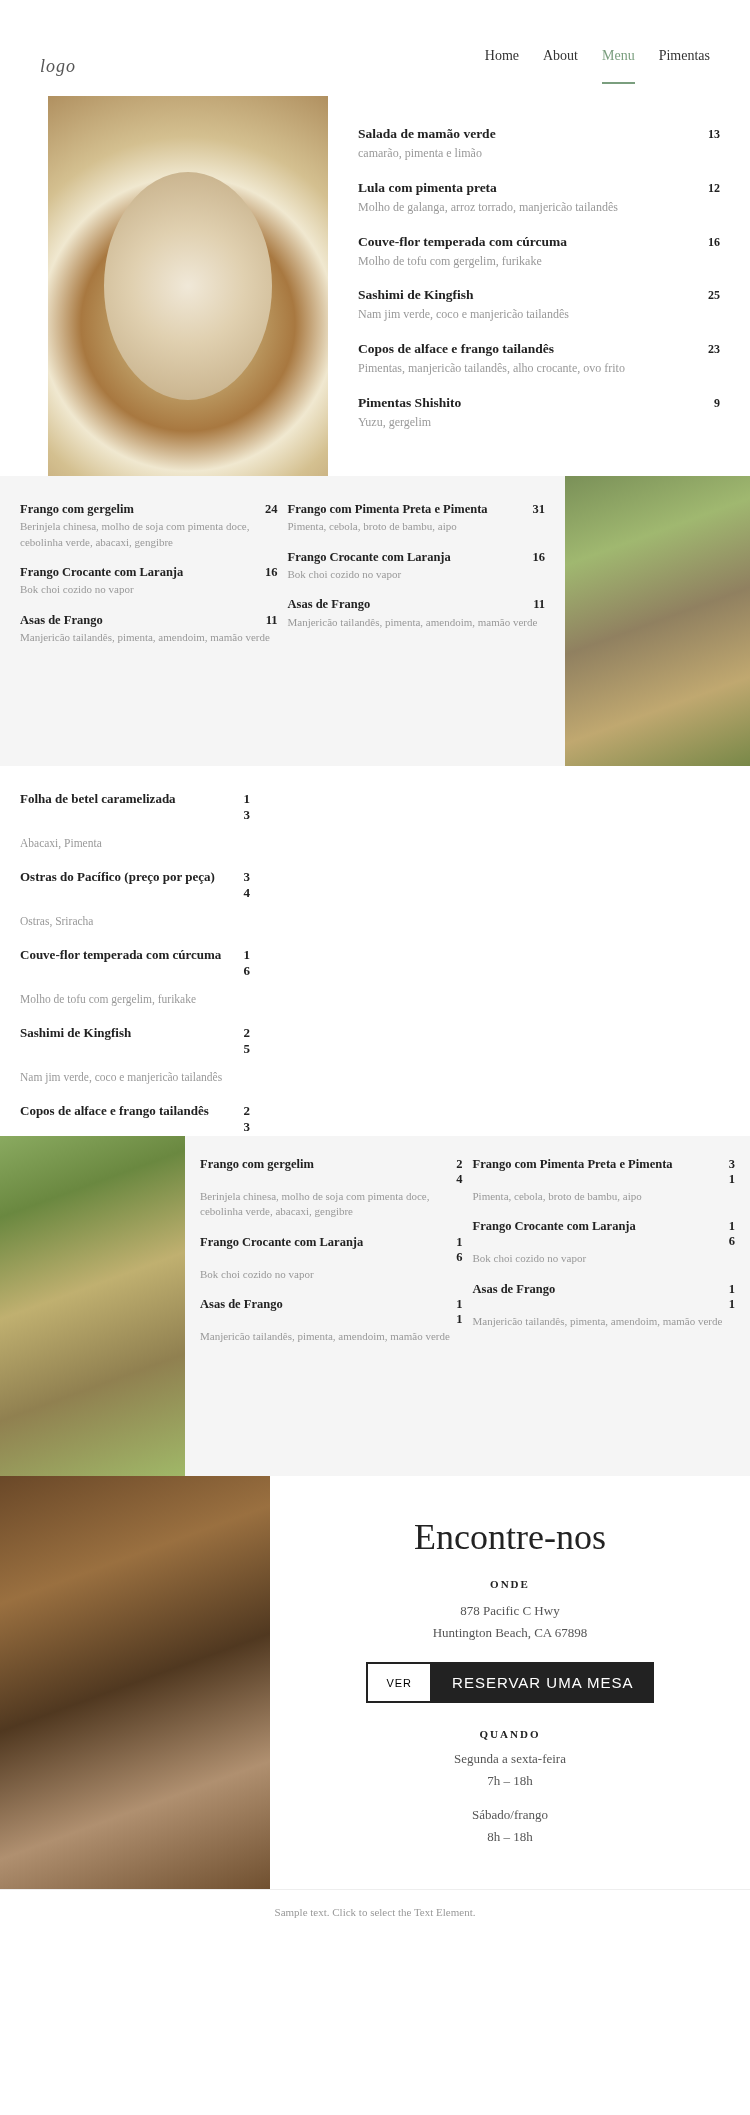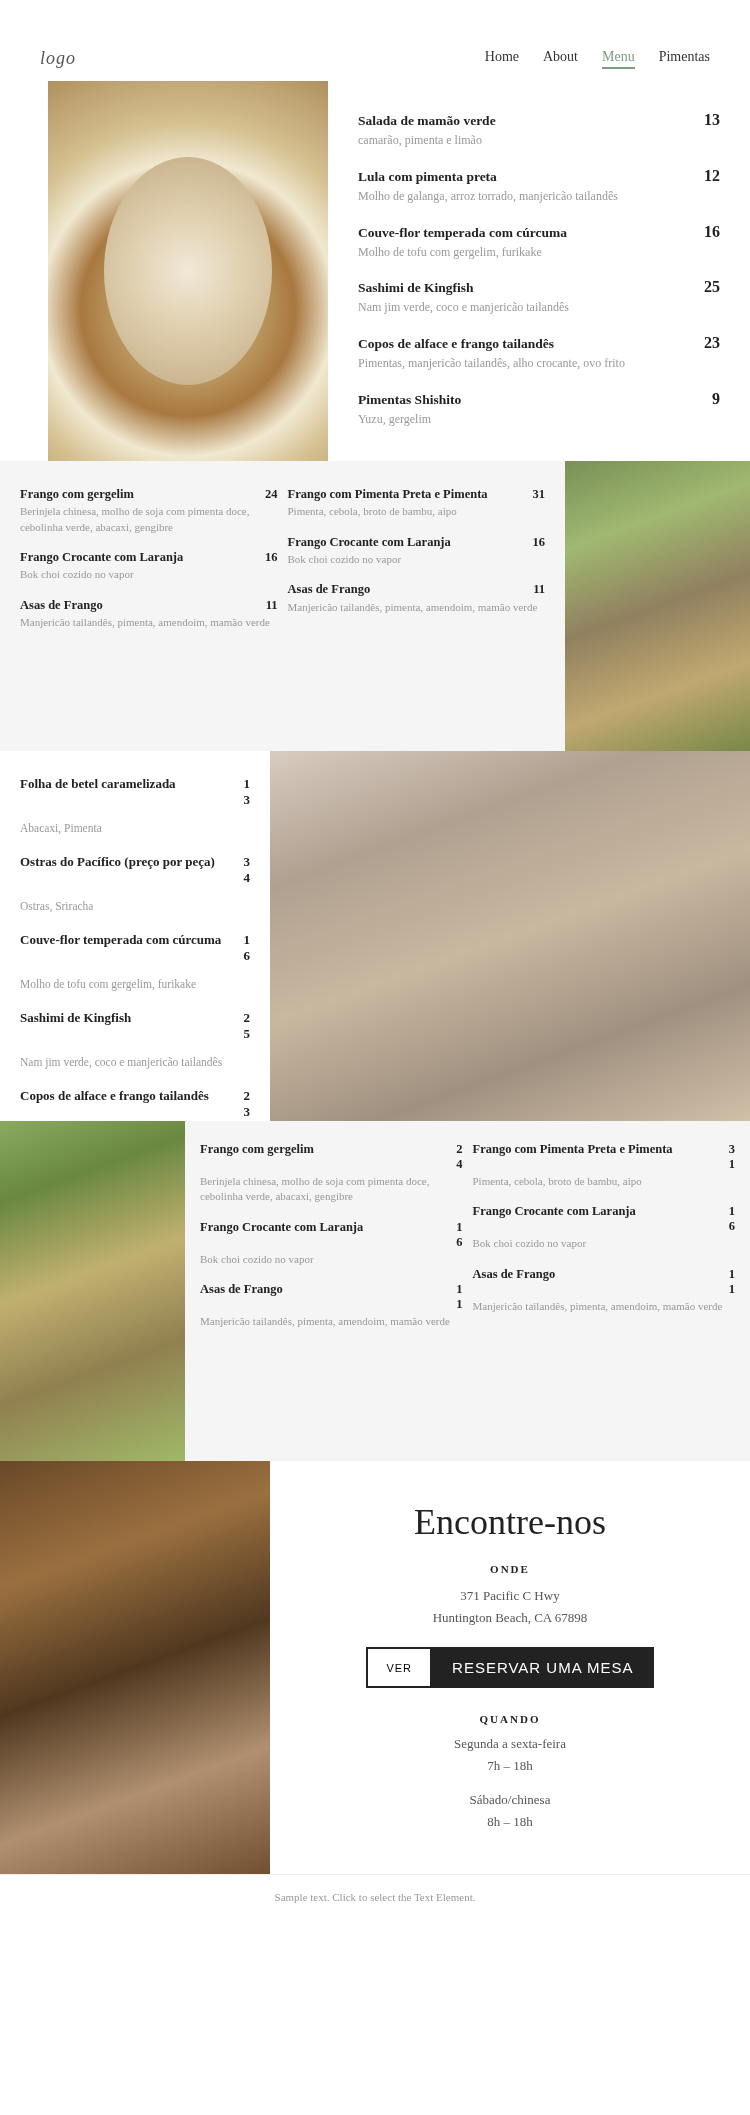--- a/index.html
+++ b/index.html
@@ -12,46 +12,46 @@
       justify-content: space-between;
       padding: 12px 40px;
       background: #fff;
       position: relative;
       z-index: 10;
       margin-top: 36px;
     }
     .nav-logo { font-size: 18px; font-style: italic; color: #555; letter-spacing: 1px; }
     .nav-links { display: flex; gap: 24px; }
     .nav-link { font-size: 14px; color: #333; text-decoration: none; cursor: pointer; }
-    .nav-link.active { color: #7a9e7e; border-bottom: 2px solid #7a9e7e; padding-bottom: 2px; }
+    .nav-link.active { color: #7a9e7e; border-bottom: 2px solid #7a9e7e; padding-bottom: 18px; }
 
     
     .section-1 { display: flex; height: 380px; padding-left: 48px; }
     .section-1 .img-panel { width: 280px; flex-shrink: 0; overflow: hidden; }
     .menu-panel { flex: 1; padding: 30px 30px 20px 30px; background: #fff; overflow: hidden; }
     .menu-item { margin-bottom: 18px; }
     .menu-item-header { display: flex; justify-content: space-between; align-items: baseline; }
     .menu-item-name { font-size: 13.5px; font-weight: bold; color: #222; }
-    .menu-item-price { font-size: 16px; font-weight: bold; color: #222; min-width: 20px; text-align: right; }
+    .menu-item-price { font-size: 12px; font-weight: bold; color: #222; min-width: 20px; text-align: right; }
     .menu-item-desc { font-size: 12px; color: #999; margin-top: 3px; line-height: 1.4; }
 
     
     .section-2 { display: flex; height: 290px; background: #f5f5f5; }
     .section-2 .menu-half { flex: 1; padding: 25px 20px; }
     .section-2 .img-half { width: 185px; flex-shrink: 0; overflow: hidden; }
     .menu-cols { display: flex; gap: 10px; }
     .menu-col { flex: 1; }
     .menu-item-sm { margin-bottom: 14px; }
     .menu-item-sm .item-header { display: flex; justify-content: space-between; align-items: baseline; }
     .menu-item-sm .item-name { font-size: 12.5px; font-weight: bold; color: #222; line-height: 1.3; }
     .menu-item-sm .item-price { font-size: 12.5px; font-weight: bold; color: #222; min-width: 22px; text-align: right; white-space: pre; }
     .menu-item-sm .item-desc { font-size: 11px; color: #999; margin-top: 2px; line-height: 1.4; }
 
     
-    .section-3 { display: flex; height: 370px; }
+    .section-3 { display: flex; height: 370px; flex-direction: column; }
     .section-3 .left-menu { width: 270px; flex-shrink: 0; padding: 25px 20px; background: #fff; }
     .section-3 .right-img { flex: 1; overflow: hidden; }
     .menu-item-lg { margin-bottom: 18px; }
     .menu-item-lg .hdr { display: flex; justify-content: space-between; align-items: baseline; }
     .menu-item-lg .nm { font-size: 13px; font-weight: bold; color: #222; }
     .menu-item-lg .pr { font-size: 13px; font-weight: bold; color: #222; min-width: 28px; text-align: right; white-space: pre; }
     .menu-item-lg .ds { font-size: 11.5px; color: #999; margin-top: 12px; line-height: 1.4; }
 
     
     .section-4 { display: flex; height: 340px; }
@@ -350,36 +350,36 @@
 </div>
 
 <div class="section-5">
   <div class="left-img">
     <div class="people-img"></div>
   </div>
   <div class="right-info">
     <h2 class="find-us-title">Encontre-nos</h2>
     <div class="find-us-section-label">ONDE</div>
     <div class="find-us-address">
-      <span>371 Pacific C Hwy</span><br>
+      <span>878 Pacific C Hwy</span><br>
       <span>Huntington Beach, CA 67898</span>
     </div>
     <div class="btn-row">
       <button class="btn-ver">VER</button>
       <button class="btn-reservar">RESERVAR UMA MESA</button>
     </div>
     <div class="hours-section">
       <div class="hours-label">QUANDO</div>
       <div class="hours-text">
         <span>Segunda a sexta-feira</span><br>
         <span>7h – 18h</span>
       </div>
       <div class="hours-divider"></div>
       <div class="hours-text">
-        <span>Sábado/chinesa</span><br>
+        <span>Sábado/frango</span><br>
         <span>8h – 18h</span>
       </div>
     </div>
   </div>
 </div>
 
 <div class="footer">
   <span class="footer-text">Sample text. Click to select the Text Element.</span>
 </div>
 

